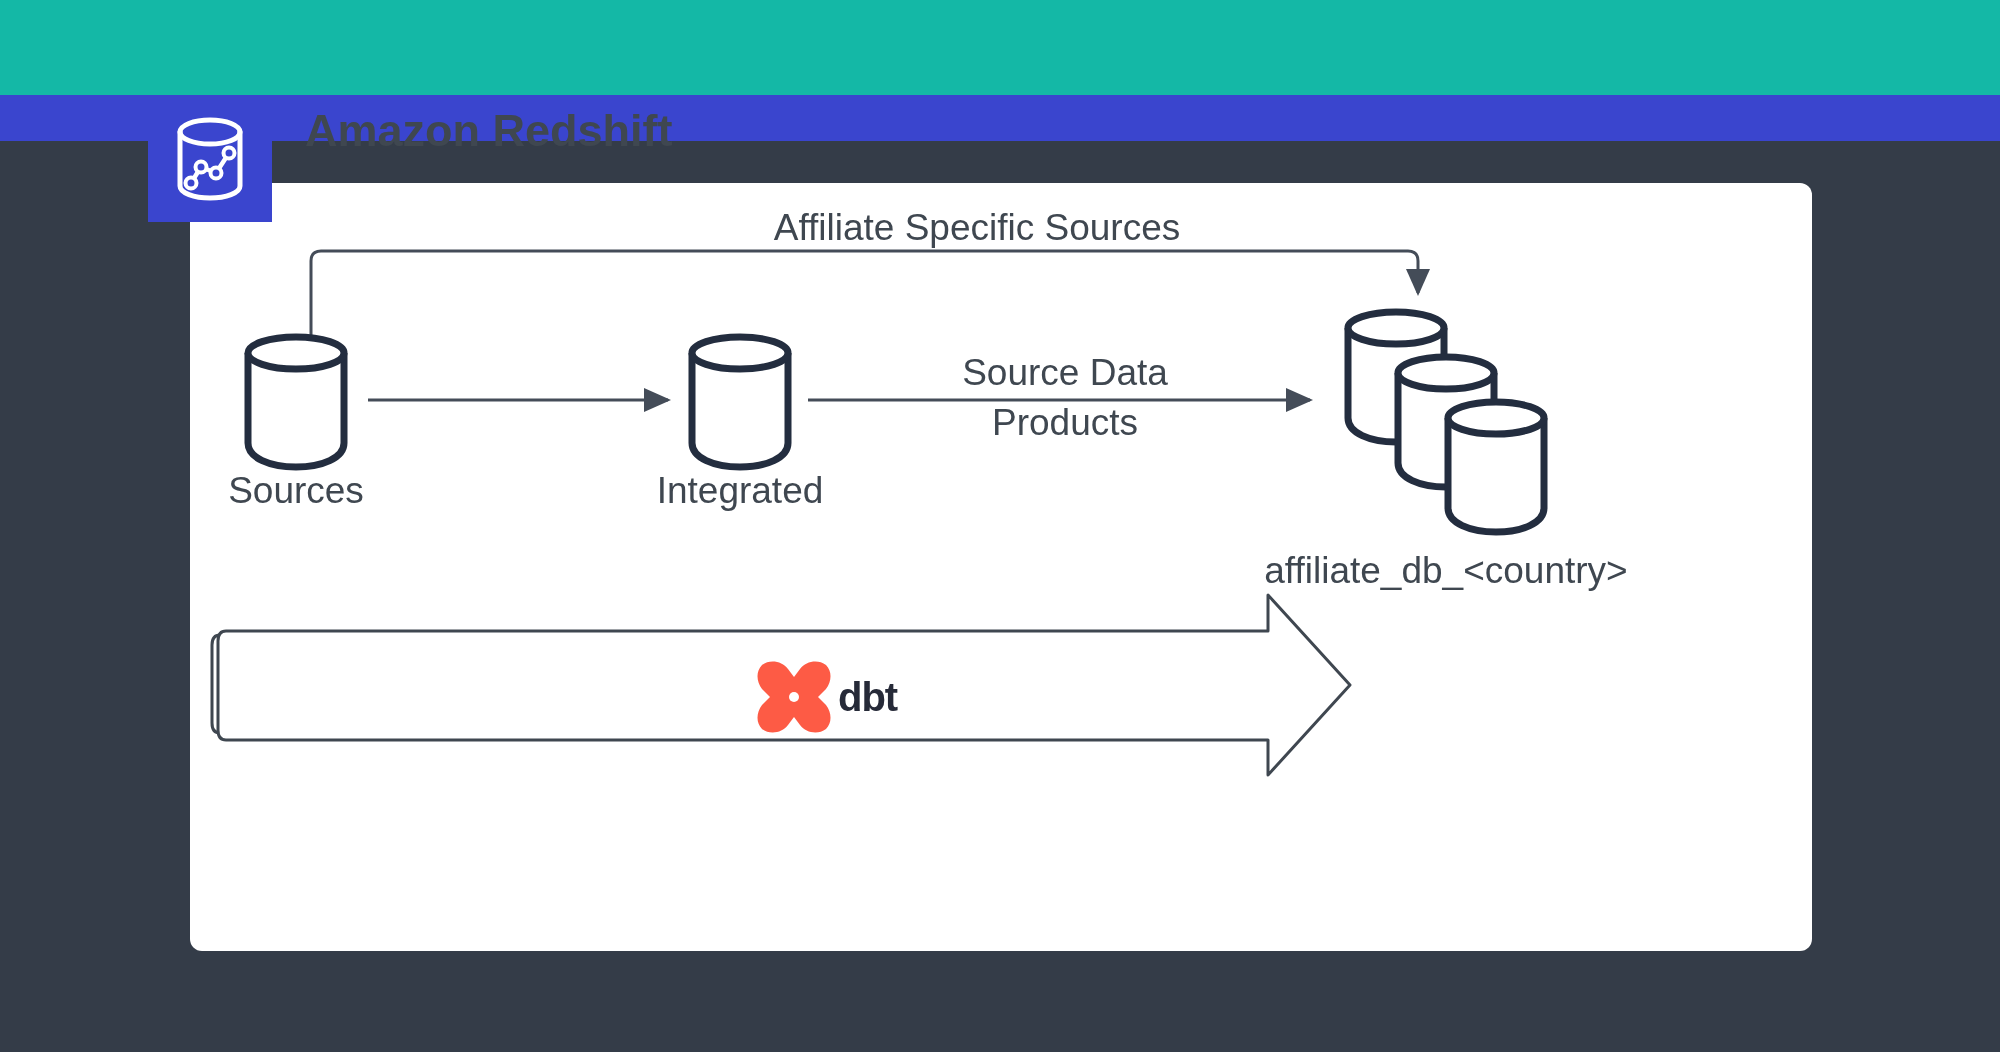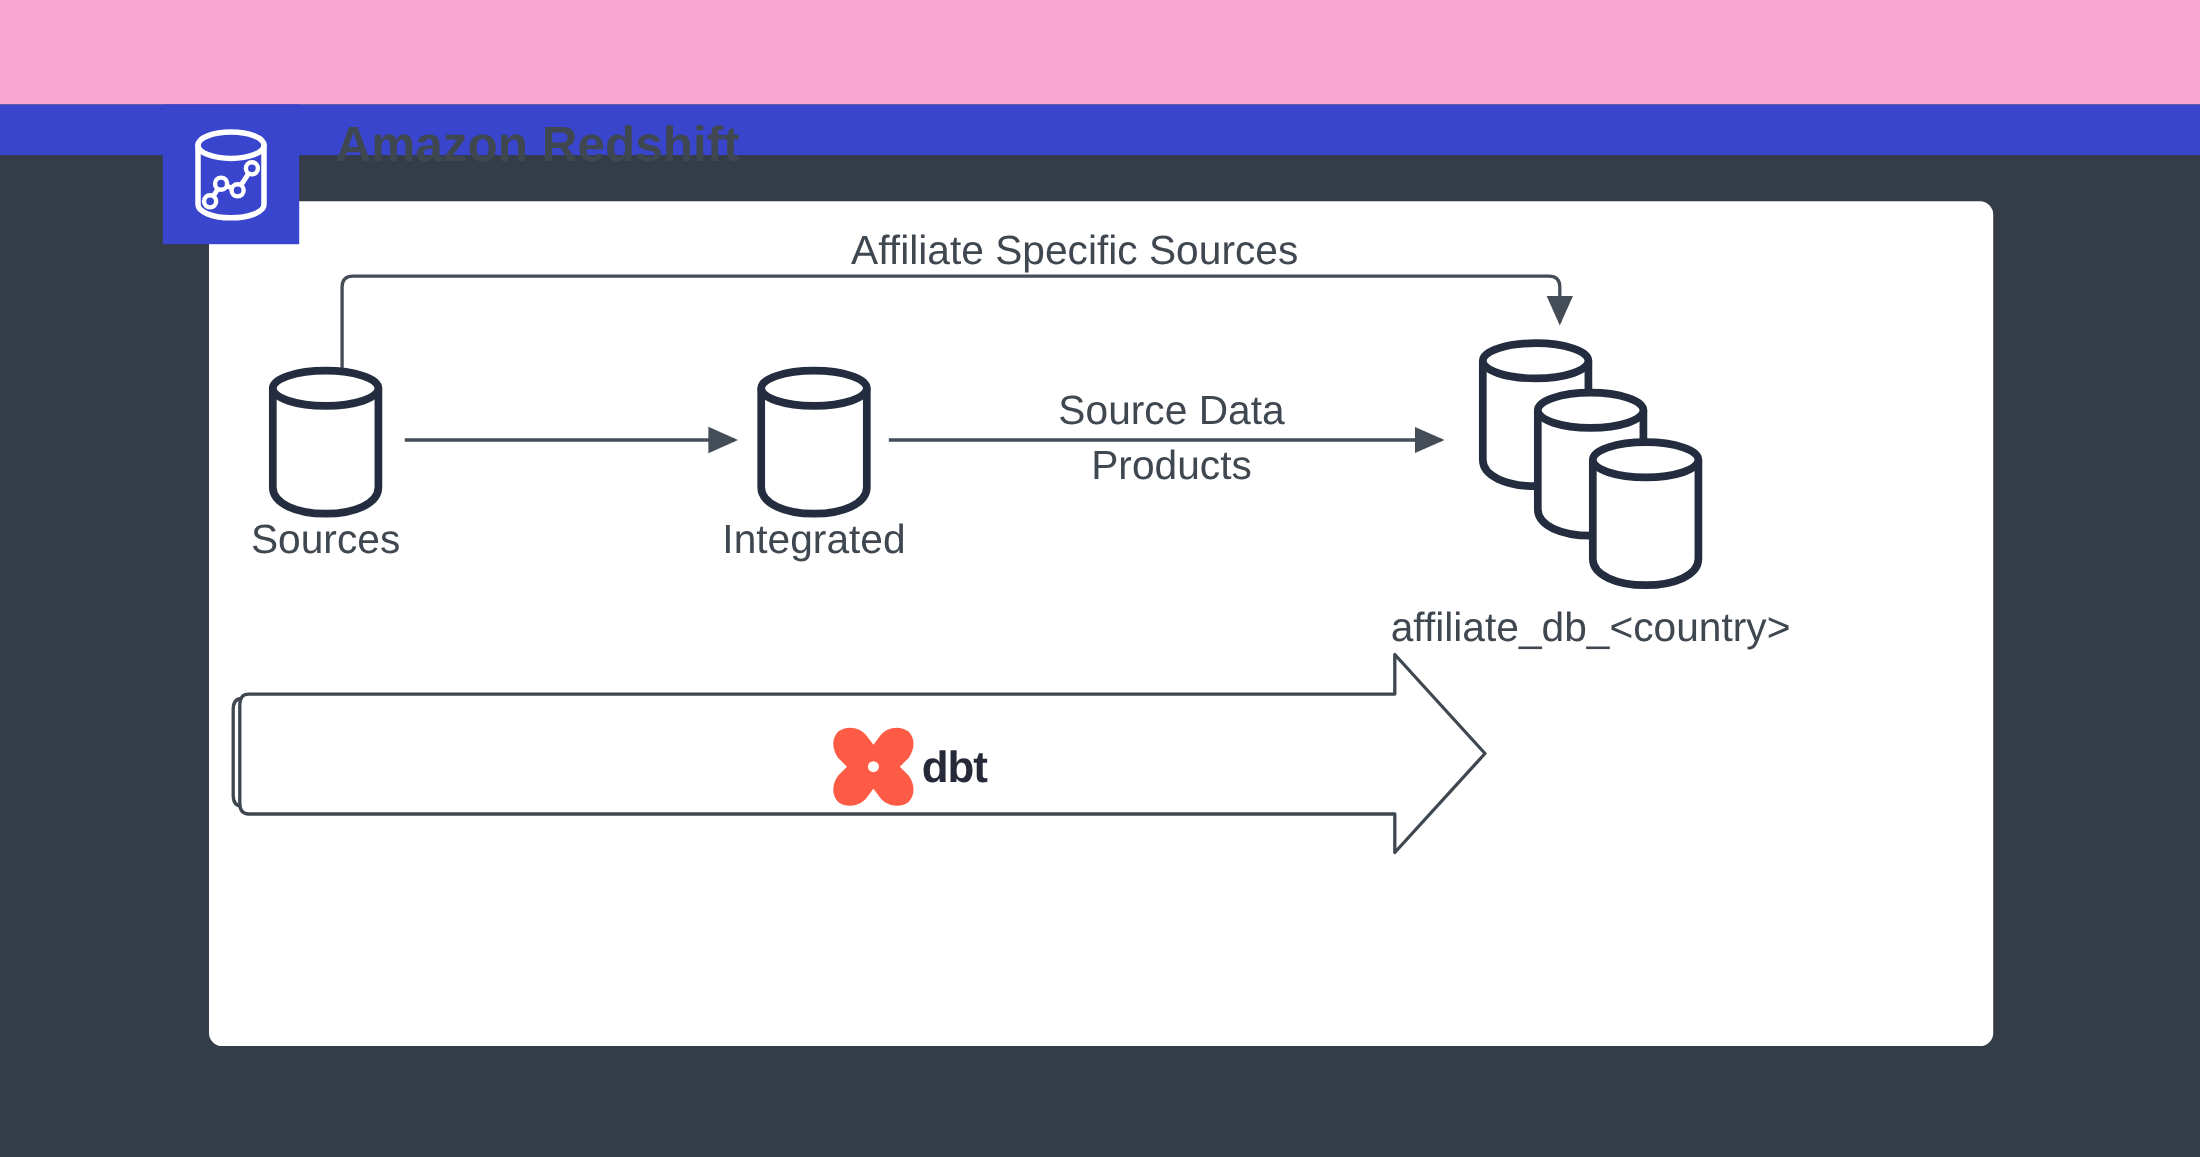--- a/index.html
+++ b/index.html
@@ -8,21 +8,21 @@
     padding: 0;
     background: #000000;
   }
   body {
     font-family: "Liberation Sans", sans-serif;
   }
   #screen {
     position: relative;
     width: 2000px;
     height: 1052px;
-    background: #f9a8d4;
+    background: #14b8a6;
     overflow: hidden;
   }
   
   .page-bg {
     position: absolute;
     left: 0;
     top: 95px;
     width: 2000px;
     height: 957px;
     background: #343c48;

